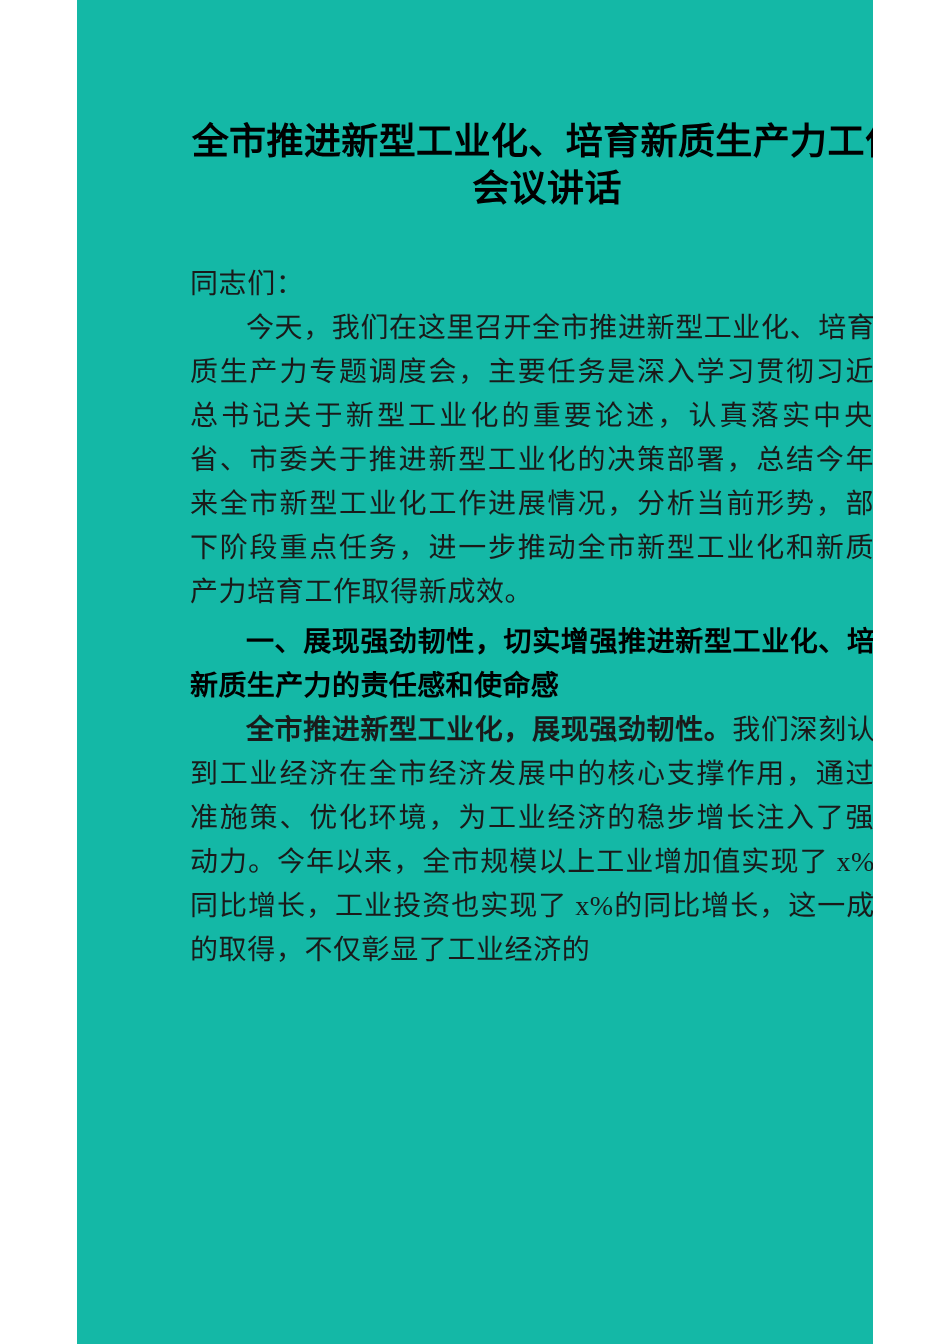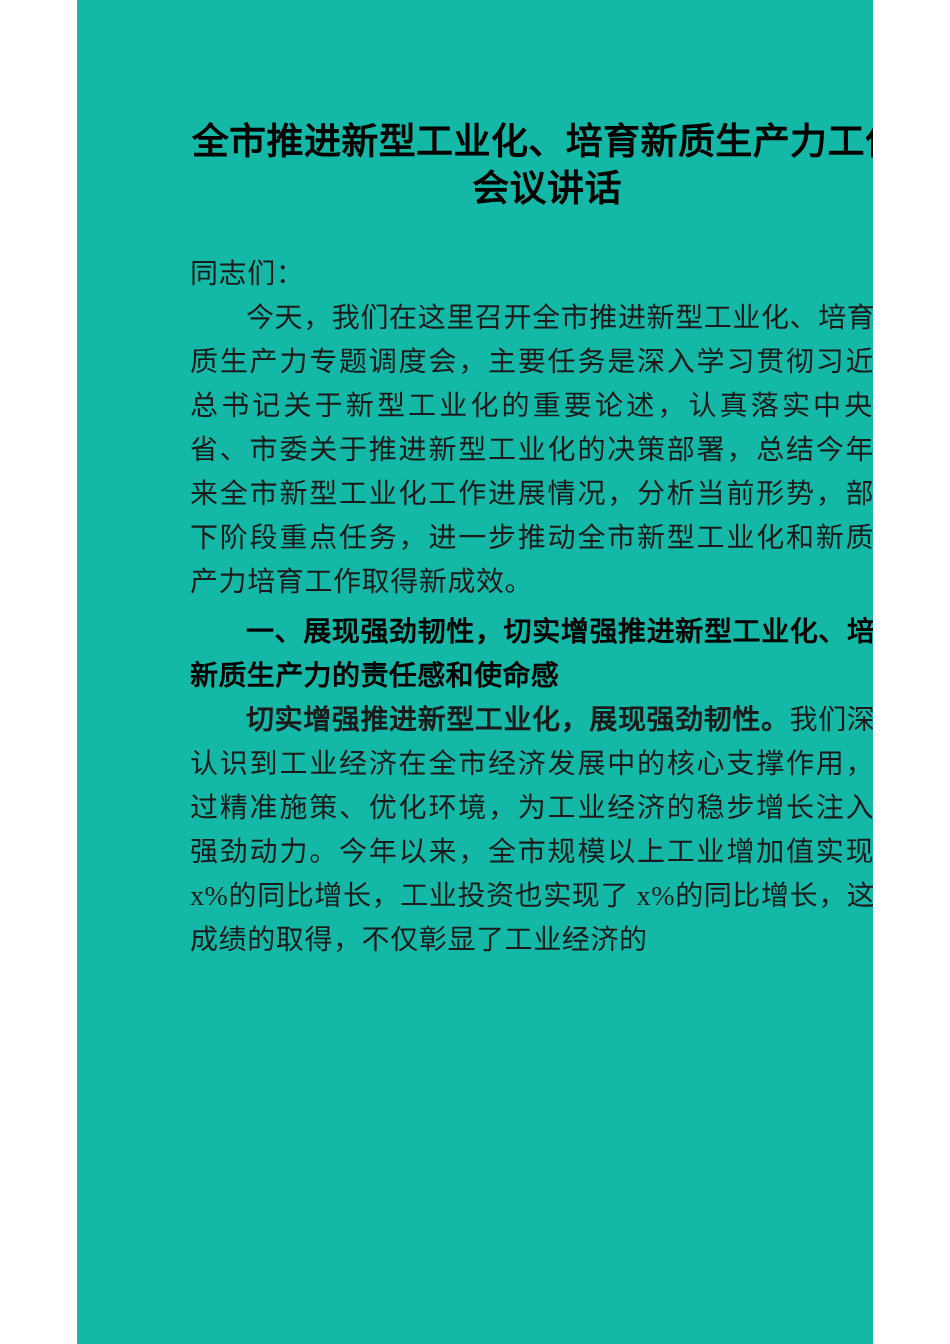--- a/index.html
+++ b/index.html
@@ -48,21 +48,21 @@
     line-height: 44px;
     letter-spacing: 0.6px;
     color: #1a1a1a;
     text-align: justify;
     text-justify: inter-character;
     word-break: break-all;
     font-stretch: normal;
   }
 
   .para.first-block {
-    margin-top: 40px;
+    margin-top: 50px;
   }
 
   .para.indent {
     text-indent: 2em;
   }
 
   .para .lead-bold {
     font-weight: bold;
   }
 
@@ -96,17 +96,17 @@
     <h1 class="doc-title">全市推进新型工业化、培育新质生产力工作会议讲话</h1>
 
     <p class="para first-block">同志们：</p>
 
 
     <p class="para indent">今天，我们在这里召开全市推进新型工业化、培育新质生产力专题调度会，主要任务是深入学习贯彻习近平总书记关于新型工业化的重要论述，认真落实中央和省、市委关于推进新型工业化的决策部署，总结今年以来全市新型工业化工作进展情况，分析当前形势，部署下阶段重点任务，进一步推动全市新型工业化和新质生产力培育工作取得新成效。</p>
 
     <h2 class="section-heading">一、展现强劲韧性，切实增强推进新型工业化、培育新质生产力的责任感和使命感</h2>
 
 
-    <p class="para indent"><span class="lead-bold">切实增强推进新型工业化，展现强劲韧性。</span><span>我们深刻认识到工业经济在全市经济发展中的核心支撑作用，通过精准施策、优化环境，为工业经济的稳步增长注入了强劲动力。今年以来，全市规模以上工业增加值实现了 x%的同比增长，工业投资也实现了 x%的同比增长，这一成绩的取得，不仅彰显了工业经济的</span></p>
+    <p class="para indent"><span class="lead-bold">全市推进新型工业化，展现强劲韧性。</span><span>我们深刻认识到工业经济在全市经济发展中的核心支撑作用，通过精准施策、优化环境，为工业经济的稳步增长注入了强劲动力。今年以来，全市规模以上工业增加值实现了 x%的同比增长，工业投资也实现了 x%的同比增长，这一成绩的取得，不仅彰显了工业经济的</span></p>
 
     <div class="page-tail"></div>
   </div>
 </div>
 
 </body></html>

